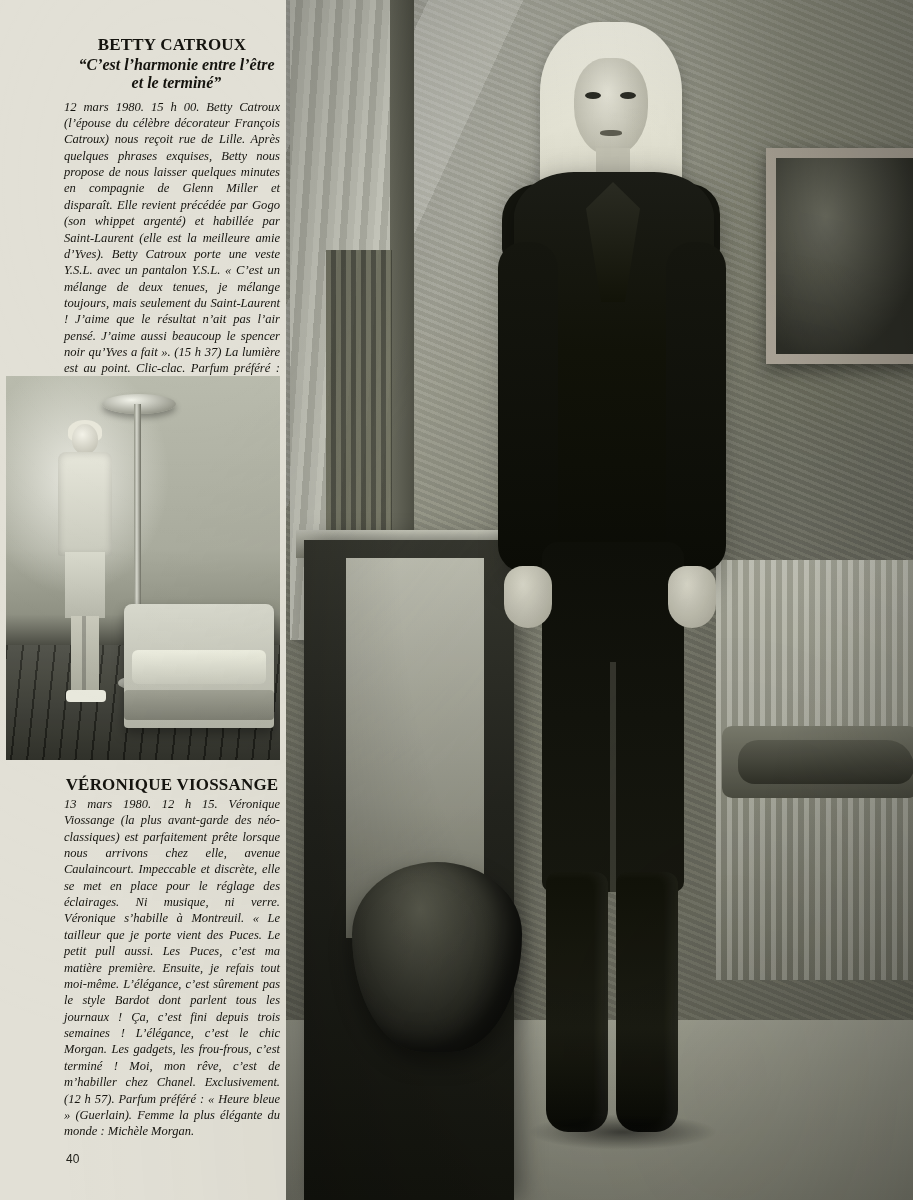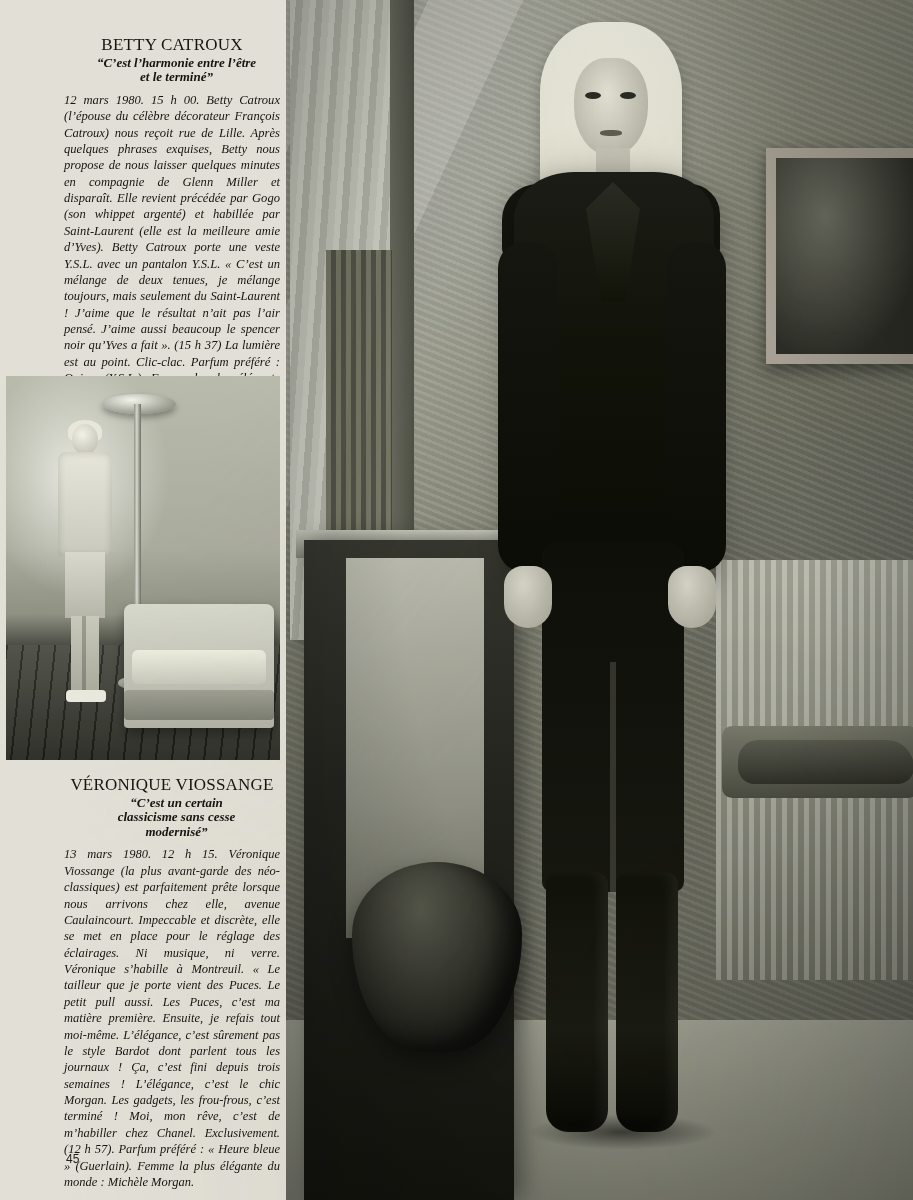--- a/index.html
+++ b/index.html
@@ -39,32 +39,32 @@
   }
 
   .text-block {
     position: absolute;
     left: 64px;
     width: 216px;
   }
 
   .headline-name {
     font-family: "Liberation Serif", serif;
-    font-weight: normal;
+    font-weight: bold;
     font-size: 17px;
     letter-spacing: 0.2px;
     text-align: center;
     margin: 0 0 2px 0;
     line-height: 1.05;
   }
   .headline-quote {
     font-family: "Liberation Serif", serif;
     font-weight: bold;
     font-style: italic;
-    font-size: 13px;
+    font-size: 16px;
     text-align: center;
     line-height: 1.12;
     margin: 0 0 7px 9px;
   }
   .body-text {
     font-family: "Liberation Serif", serif;
     font-style: italic;
     font-size: 12.6px;
     line-height: 1.30;
     text-align: justify;
@@ -425,29 +425,24 @@
         <div class="ip-skirt"></div>
         <div class="ip-legs"></div>
         <div class="ip-shoes"></div>
       </div>
     </div>
 
     <div class="rule"></div>
 
     <div class="text-block" id="article-veronique">
       <h1 class="headline-name">VÉRONIQUE VIOSSANGE</h1>
-      <h2 class="headline-quote">
-        <span>“C’est un certain</span><br>
-        <span>classicisme sans cesse</span><br>
-        <span>modernisé”</span>
-      </h2>
       <p class="body-text second">13 mars 1980. 12 h 15. Véronique Viossange (la plus avant-garde des néo-classiques) est parfaitement prête lorsque nous arrivons chez elle, avenue Caulaincourt. Impeccable et discrète, elle se met en place pour le réglage des éclairages. Ni musique, ni verre. Véronique s’habille à Montreuil. « Le tailleur que je porte vient des Puces. Le petit pull aussi. Les Puces, c’est ma matière première. Ensuite, je refais tout moi-même. L’élégance, c’est sûrement pas le style Bardot dont parlent tous les journaux ! Ça, c’est fini depuis trois semaines ! L’élégance, c’est le chic Morgan. Les gadgets, les frou-frous, c’est terminé ! Moi, mon rêve, c’est de m’habiller chez Chanel. Exclusivement. (12 h 57). Parfum préféré : « Heure bleue » (Guerlain). Femme la plus élégante du monde : Michèle Morgan.</p>
     </div>
 
-    <div class="page-number">45</div>
+    <div class="page-number">40</div>
   </div>
 
   <div class="main-photo">
     <div class="mp-wall"></div>
     <div class="mp-wall-tex"></div>
     <div class="mp-curtain"></div>
     <div class="mp-window-frame"></div>
 
     <div class="mp-frame">
       <div class="mp-frame-inner"></div>

